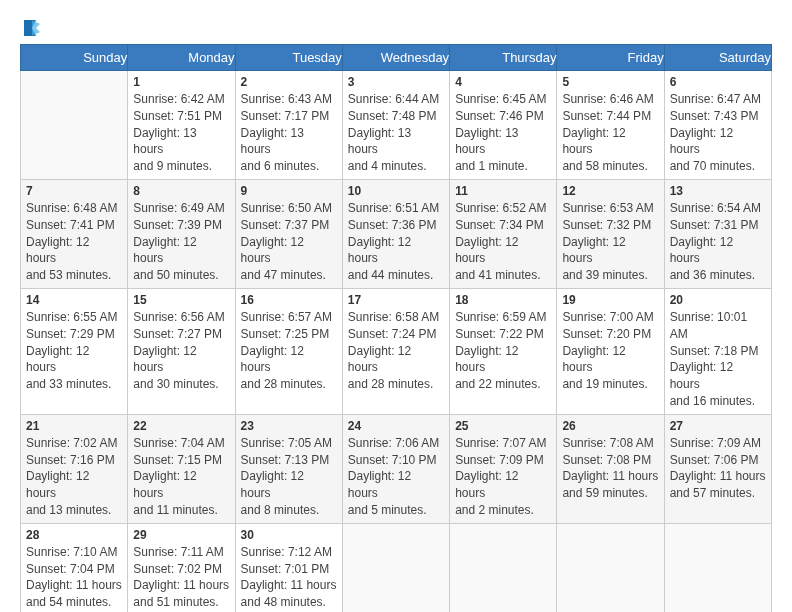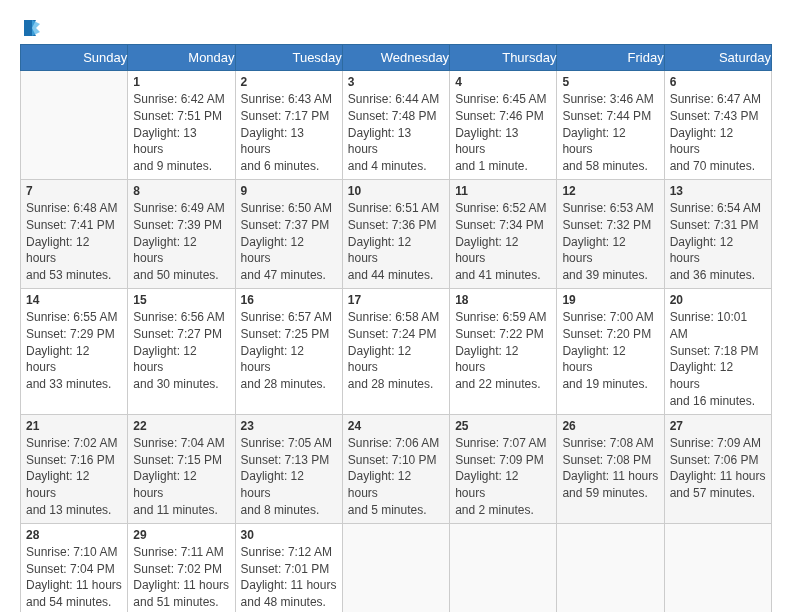--- a/index.html
+++ b/index.html
@@ -149,21 +149,21 @@
           <td>
             <span class="day-num">3</span>
             <div class="day-info"><span>Sunrise: 6:44 AM</span><br><span>Sunset: 7:48 PM</span><br><span>Daylight: 13 hours</span><br><span>and 4 minutes.</span></div>
           </td>
           <td>
             <span class="day-num">4</span>
             <div class="day-info"><span>Sunrise: 6:45 AM</span><br><span>Sunset: 7:46 PM</span><br><span>Daylight: 13 hours</span><br><span>and 1 minute.</span></div>
           </td>
           <td>
             <span class="day-num">5</span>
-            <div class="day-info"><span>Sunrise: 3:46 AM</span><br><span>Sunset: 7:44 PM</span><br><span>Daylight: 12 hours</span><br><span>and 58 minutes.</span></div>
+            <div class="day-info"><span>Sunrise: 6:46 AM</span><br><span>Sunset: 7:44 PM</span><br><span>Daylight: 12 hours</span><br><span>and 58 minutes.</span></div>
           </td>
           <td>
             <span class="day-num">6</span>
             <div class="day-info"><span>Sunrise: 6:47 AM</span><br><span>Sunset: 7:43 PM</span><br><span>Daylight: 12 hours</span><br><span>and 70 minutes.</span></div>
           </td>
         </tr>
         <tr>
           <td class="row-shade">
             <span class="day-num">7</span>
             <div class="day-info"><span>Sunrise: 6:48 AM</span><br><span>Sunset: 7:41 PM</span><br><span>Daylight: 12 hours</span><br><span>and 53 minutes.</span></div>

